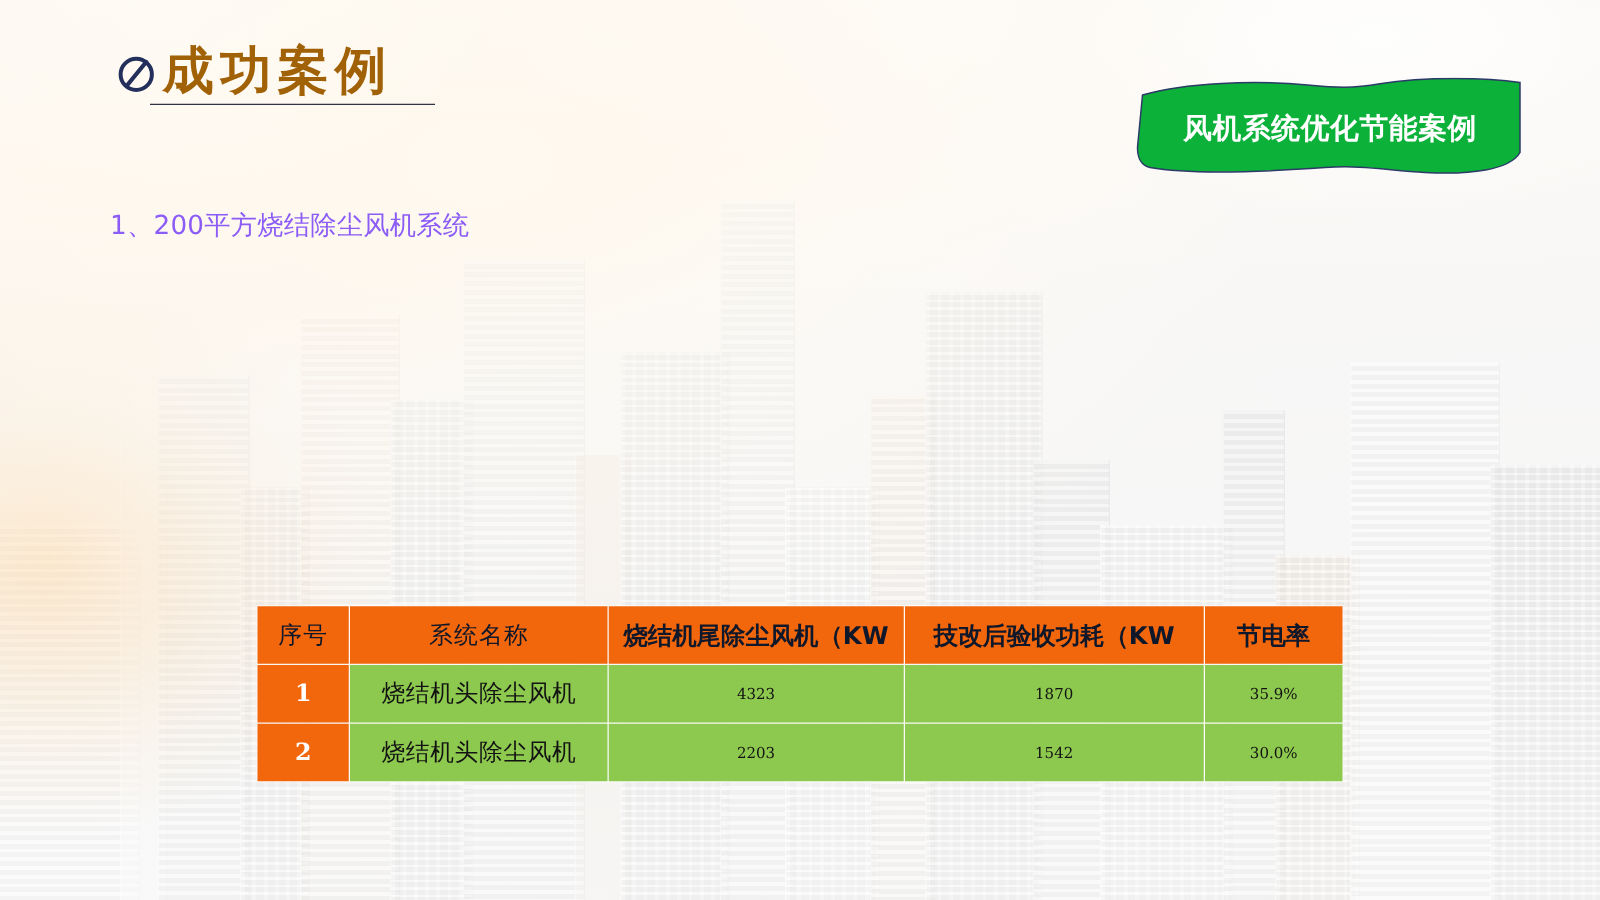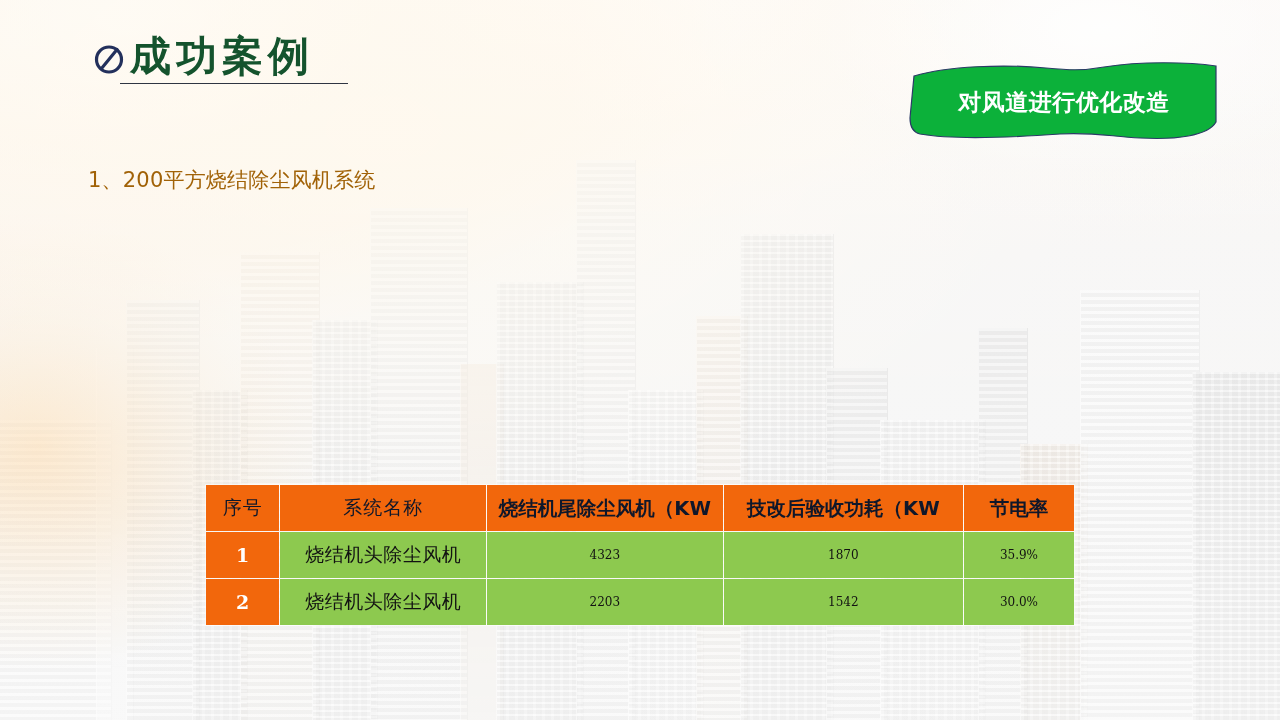--- a/index.html
+++ b/index.html
@@ -92,21 +92,21 @@
     position: relative;
     flex: none;
     margin-top: 4px;
   }
   .slash-circle svg { display: block; }
 
   .title-cn {
     font-family: "DejaVu Sans", "Liberation Sans", sans-serif;
     font-size: 41px;
     font-weight: 700;
-    color: #14532d;
+    color: #a16207;
     letter-spacing: 5px;
     line-height: 1;
   }
 
   .title-en {
     margin-top: 11px;
     margin-left: 36px;
     font-family: "Liberation Sans", "DejaVu Sans", sans-serif;
     font-size: 17px;
     color: #3d4357;
@@ -146,21 +146,21 @@
     padding-top: 2px;
     box-sizing: border-box;
   }
 
   
   .body-copy {
     position: absolute;
     left: 88px;
     top: 168px;
     width: 1105px;
-    color: #a16207;
+    color: #8b5cf6;
     font-family: "DejaVu Sans", "Liberation Sans", sans-serif;
   }
   .para-head {
     font-size: 21px;
     line-height: 1.2;
     letter-spacing: 0.2px;
   }
   .para-body {
     margin-top: 22px;
     font-size: 21px;
@@ -289,21 +289,21 @@
                C40,4 96,2 138,6
                C160,8 174,9 196,5
                C232,-1 282,0 308,4
                L308,60
                C300,74 268,78 232,76
                C200,74 182,70 152,72
                C110,75 46,78 12,72
                C4,70 2,64 2,56
                Z" fill="#0CB13A" stroke="#2b3a66" stroke-width="1.2"></path>
     </svg>
-    <div class="ribbon-label">对风道进行优化改造</div>
+    <div class="ribbon-label">风机系统优化节能案例</div>
   </div>
 
   <div class="body-copy">
     <div class="para-head">1、200平方烧结除尘风机系统</div>
   </div>
 
   <div class="tbl-wrap">
     <table class="case-table">
       <colgroup>
         <col class="col-1">

